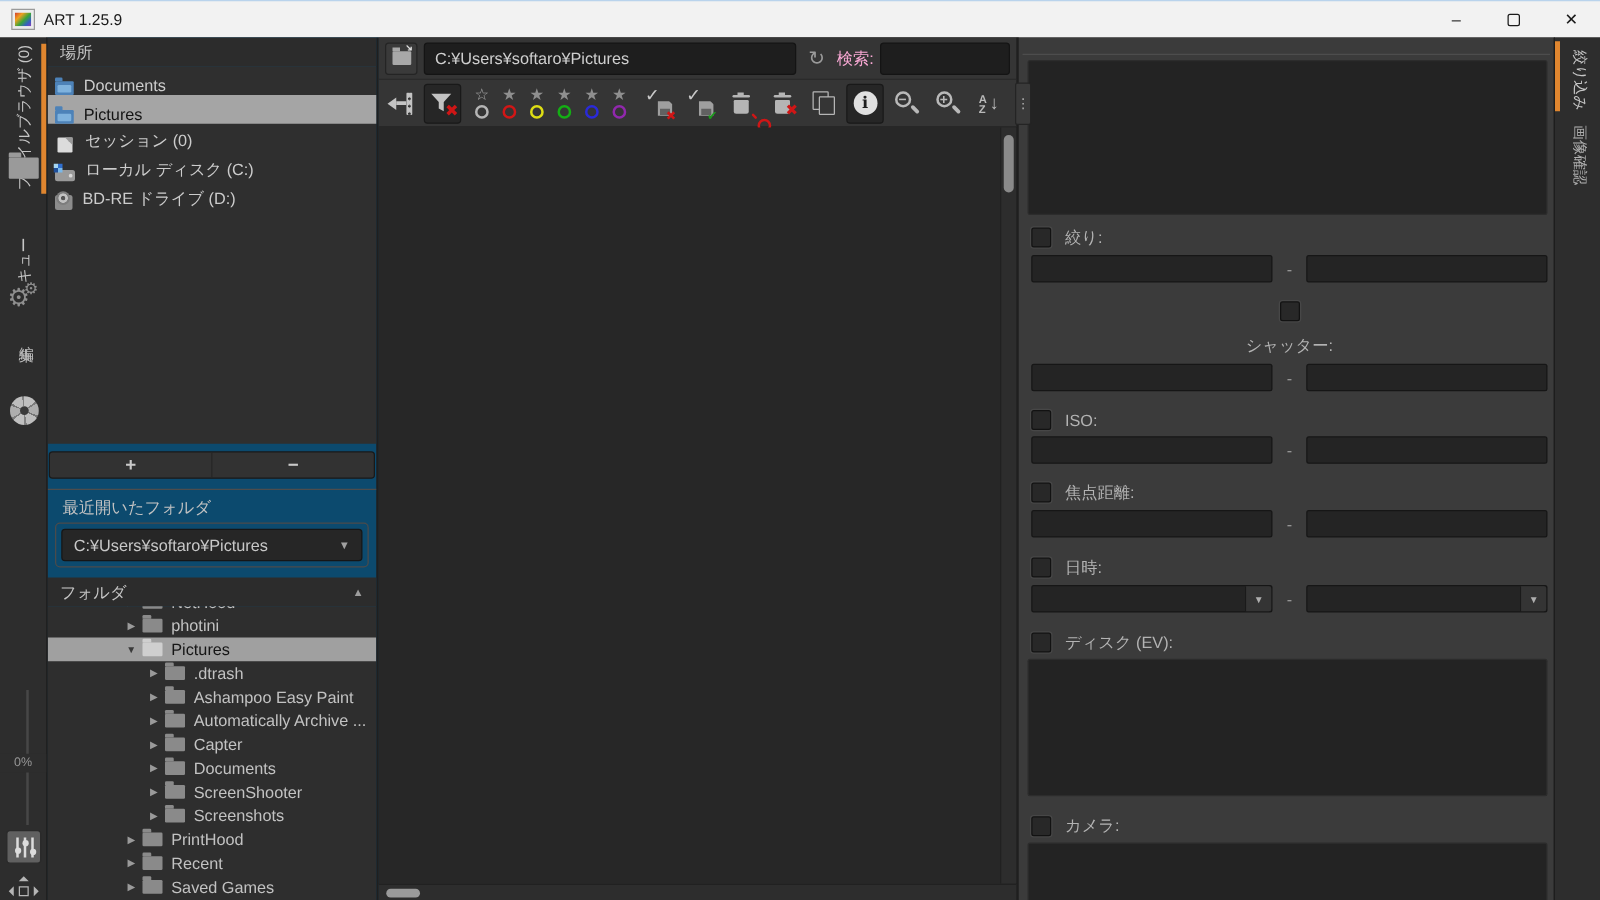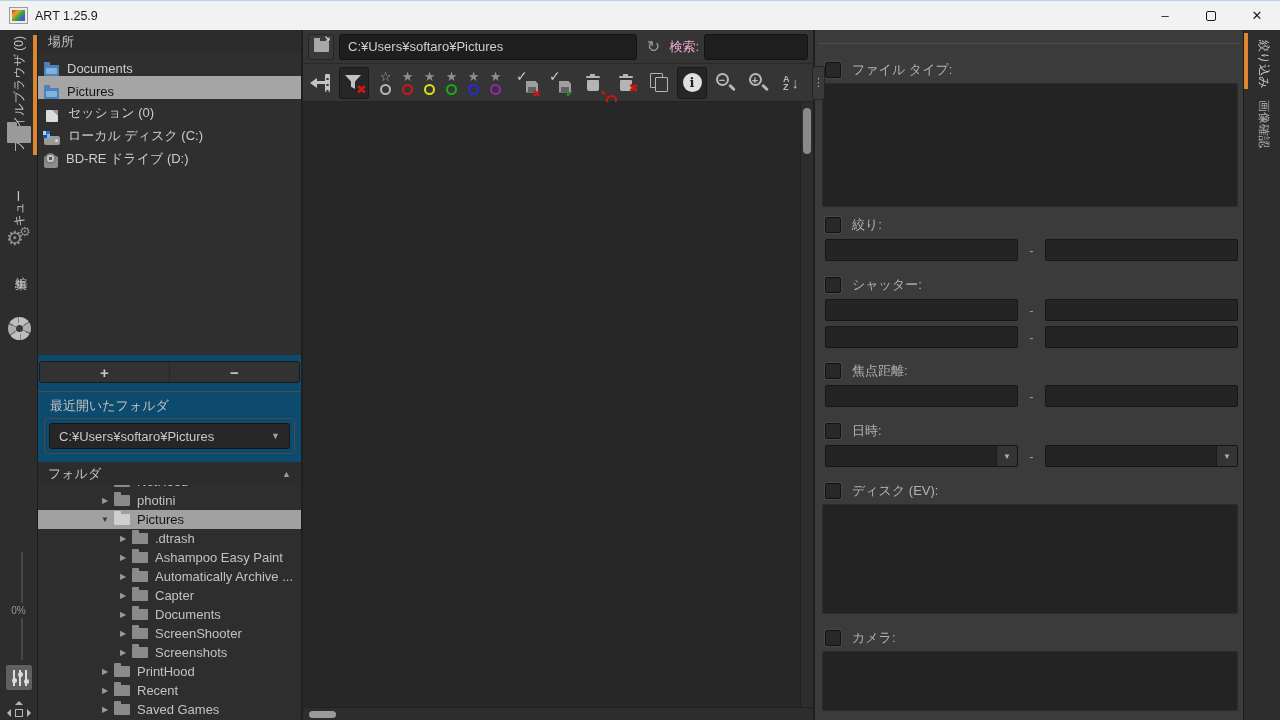--- a/index.html
+++ b/index.html
@@ -451,42 +451,42 @@
         <div class="vthumb"></div>
       </div>
     </div>
     <div class="hscroll">
       <div class="hthumb"></div>
     </div>
   </div>
 
   <div class="rightpanel">
     <div class="rsep"></div>
-    <div class="crow" style="margin-top:17px;">
-      <span class="cb"></span>
-      <span>ファイル タイプ:</span>
-    </div>
     <div class="listbox lb1"></div>
     <div class="crow" style="margin-top:9px;">
       <span class="cb"></span>
       <span>絞り:</span>
     </div>
     <div class="rrow">
       <input class="rentry" style="">
       <span class="dash">-</span>
       <input class="rentry" style="">
     </div>
+    <div class="crow" style="margin-top:15px;flex-direction:column;">
+      <span class="cb"></span>
+      <span>シャッター:</span>
+    </div>
+    <div class="rrow">
+      <input class="rentry" style="">
+      <span class="dash">-</span>
+      <input class="rentry" style="">
+    </div>
     <div class="crow" style="margin-top:15px;">
       <span class="cb"></span>
-      <span>シャッター:</span>
-    </div>
-    <div class="rrow">
-      <input class="rentry" style="">
-      <span class="dash">-</span>
-      <input class="rentry" style="">
+      <span>ISO:</span>
     </div>
     <div class="rrow">
       <input class="rentry" style="">
       <span class="dash">-</span>
       <input class="rentry" style="">
     </div>
     <div class="crow" style="">
       <span class="cb"></span>
       <span>焦点距離:</span>
     </div>

